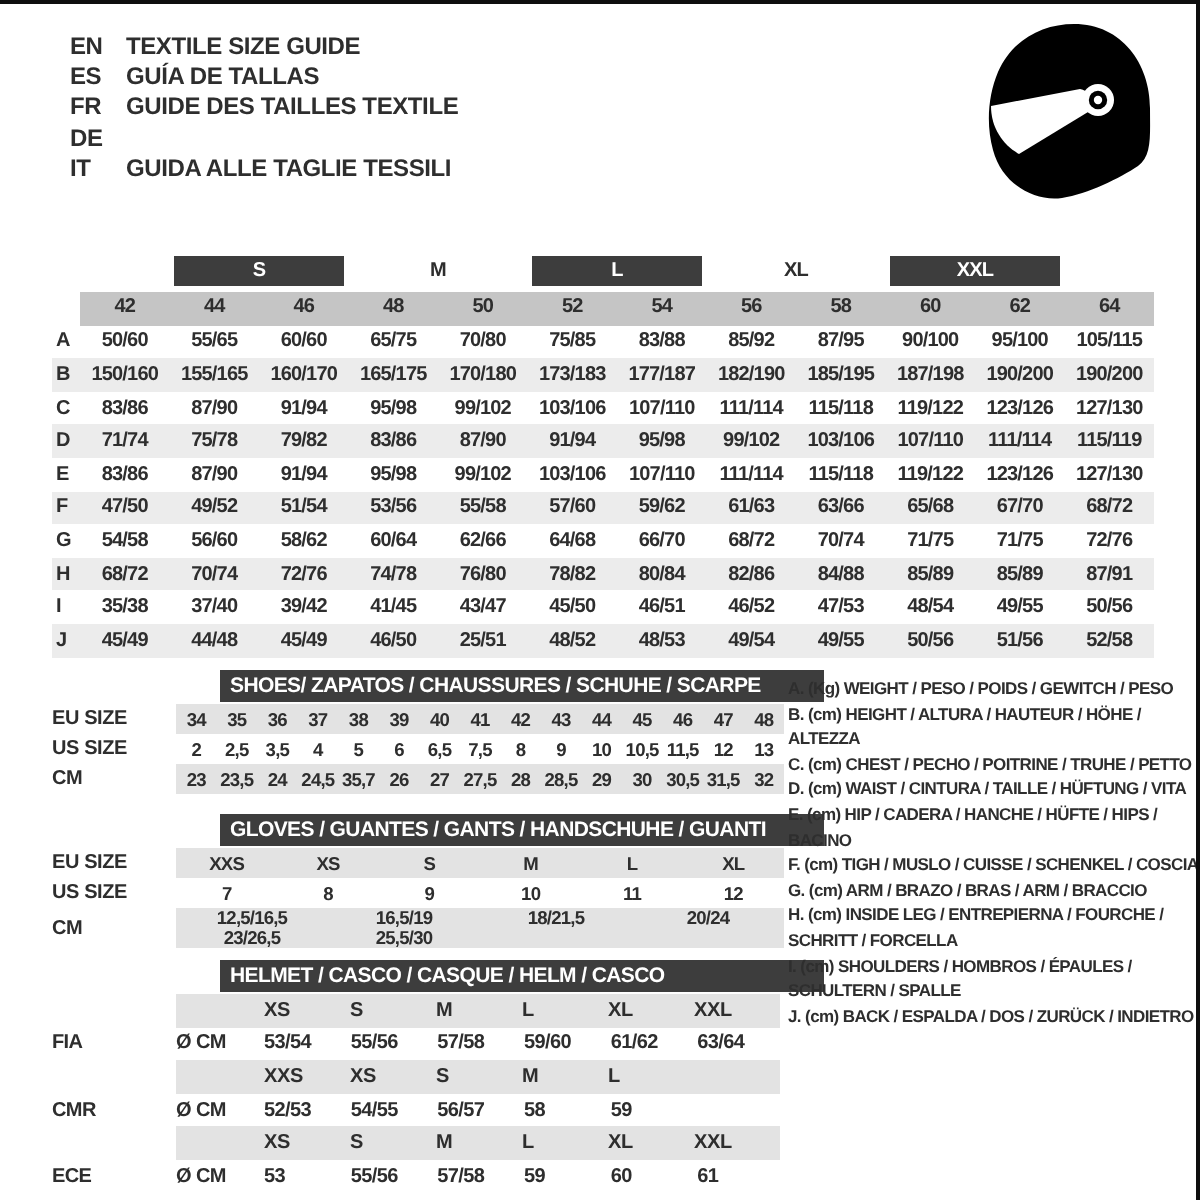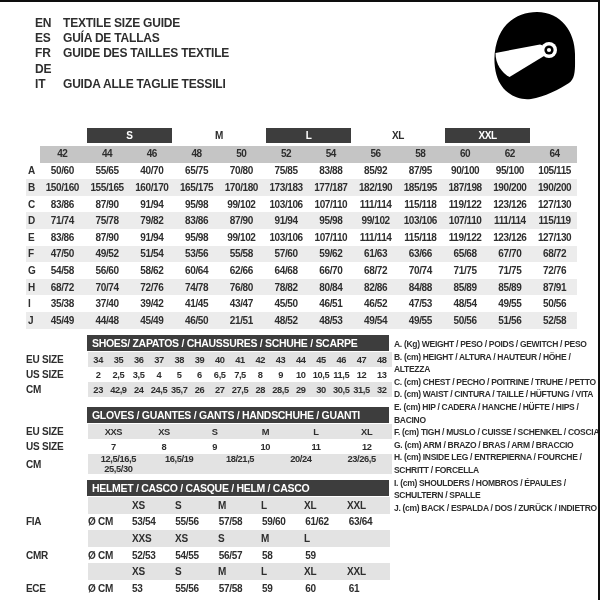--- a/index.html
+++ b/index.html
@@ -20,21 +20,21 @@
   .group{height:15px;line-height:15px;}
   .group.dark{background:var(--dark-bar,#3d3d3d);color:#fff;margin:0 2px;}
   .band{background:var(--size-band,#c5c5c5);height:16.6px;line-height:16.6px;}
   .stripe{background:var(--row-stripe,#ececec);}
   .letter{text-align:left;padding-left:2px;}
   
   .section{position:absolute;left:26px;width:366px;}
   #shoes-section{top:333px;}
   #gloves-section{top:405px;}
   #helmet-section{top:478px;}
-  .sec-bar{margin-left:61px;width:302px;height:16px;line-height:16px;background:var(--dark-bar,#3d3d3d);
+  .sec-bar{margin-left:84px;width:302px;height:16px;line-height:16px;background:var(--dark-bar,#3d3d3d);
            color:#fff;font-weight:bold;font-size:10.5px;letter-spacing:-0.3px;padding-left:5px;box-sizing:border-box;
            white-space:nowrap;overflow:visible;margin-bottom:1px;}
   .srow{display:grid;grid-template-columns:62px 1fr;height:15px;align-items:center;}
   .slabel{font-weight:bold;font-size:10px;letter-spacing:-0.2px;}
   .sbody{display:grid;height:100%;align-items:center;text-align:center;font-weight:bold;font-size:9.3px;letter-spacing:-0.4px;}
   .sbody.shaded{background:var(--section-band,#e3e3e3);}
   .scell{white-space:nowrap;overflow:visible;}
   
   .hband{margin-left:62px;width:302px;height:16.6px;background:var(--section-band,#e3e3e3);
          display:grid;grid-template-columns:44px repeat(6,1fr);align-items:center;
@@ -105,21 +105,21 @@
         <div class="cell band">56</div>
         <div class="cell band">58</div>
         <div class="cell band">60</div>
         <div class="cell band">62</div>
         <div class="cell band">64</div>
       </div>
       <div class="trow">
         <div class="cell letter">A</div>
         <div class="cell">50/60</div>
         <div class="cell">55/65</div>
-        <div class="cell">40/70</div>
+        <div class="cell">60/60</div>
         <div class="cell">65/75</div>
         <div class="cell">70/80</div>
         <div class="cell">75/85</div>
         <div class="cell">83/88</div>
         <div class="cell">85/92</div>
         <div class="cell">87/95</div>
         <div class="cell">90/100</div>
         <div class="cell">95/100</div>
         <div class="cell">105/115</div>
       </div>
@@ -242,21 +242,21 @@
         <div class="cell">48/54</div>
         <div class="cell">49/55</div>
         <div class="cell">50/56</div>
       </div>
       <div class="trow stripe">
         <div class="cell letter">J</div>
         <div class="cell">45/49</div>
         <div class="cell">44/48</div>
         <div class="cell">45/49</div>
         <div class="cell">46/50</div>
-        <div class="cell">21/51</div>
+        <div class="cell">25/51</div>
         <div class="cell">48/52</div>
         <div class="cell">48/53</div>
         <div class="cell">49/54</div>
         <div class="cell">49/55</div>
         <div class="cell">50/56</div>
         <div class="cell">51/56</div>
         <div class="cell">52/58</div>
       </div>
     </div>
 
@@ -300,21 +300,21 @@
             <div class="scell">10,5</div>
             <div class="scell">11,5</div>
             <div class="scell">12</div>
             <div class="scell">13</div>
           </div>
         </div>
         <div class="srow">
           <div class="slabel">CM</div>
           <div class="sbody shaded" style="grid-template-columns: repeat(15, 1fr);">
             <div class="scell">23</div>
-            <div class="scell">42,9</div>
+            <div class="scell">23,5</div>
             <div class="scell">24</div>
             <div class="scell">24,5</div>
             <div class="scell">35,7</div>
             <div class="scell">26</div>
             <div class="scell">27</div>
             <div class="scell">27,5</div>
             <div class="scell">28</div>
             <div class="scell">28,5</div>
             <div class="scell">29</div>
             <div class="scell">30</div>
@@ -346,21 +346,21 @@
             <div class="scell">7</div>
             <div class="scell">8</div>
             <div class="scell">9</div>
             <div class="scell">10</div>
             <div class="scell">11</div>
             <div class="scell">12</div>
           </div>
         </div>
         <div class="srow">
           <div class="slabel">CM</div>
-          <div class="sbody shaded" style="grid-template-columns: repeat(5, 1fr);">
+          <div class="sbody shaded" style="grid-template-columns: repeat(4, 1fr);">
             <div class="scell">12,5/16,5</div>
             <div class="scell">16,5/19</div>
             <div class="scell">18/21,5</div>
             <div class="scell">20/24</div>
             <div class="scell">23/26,5</div>
             <div class="scell">25,5/30</div>
           </div>
         </div>
       </div>
   </div>

